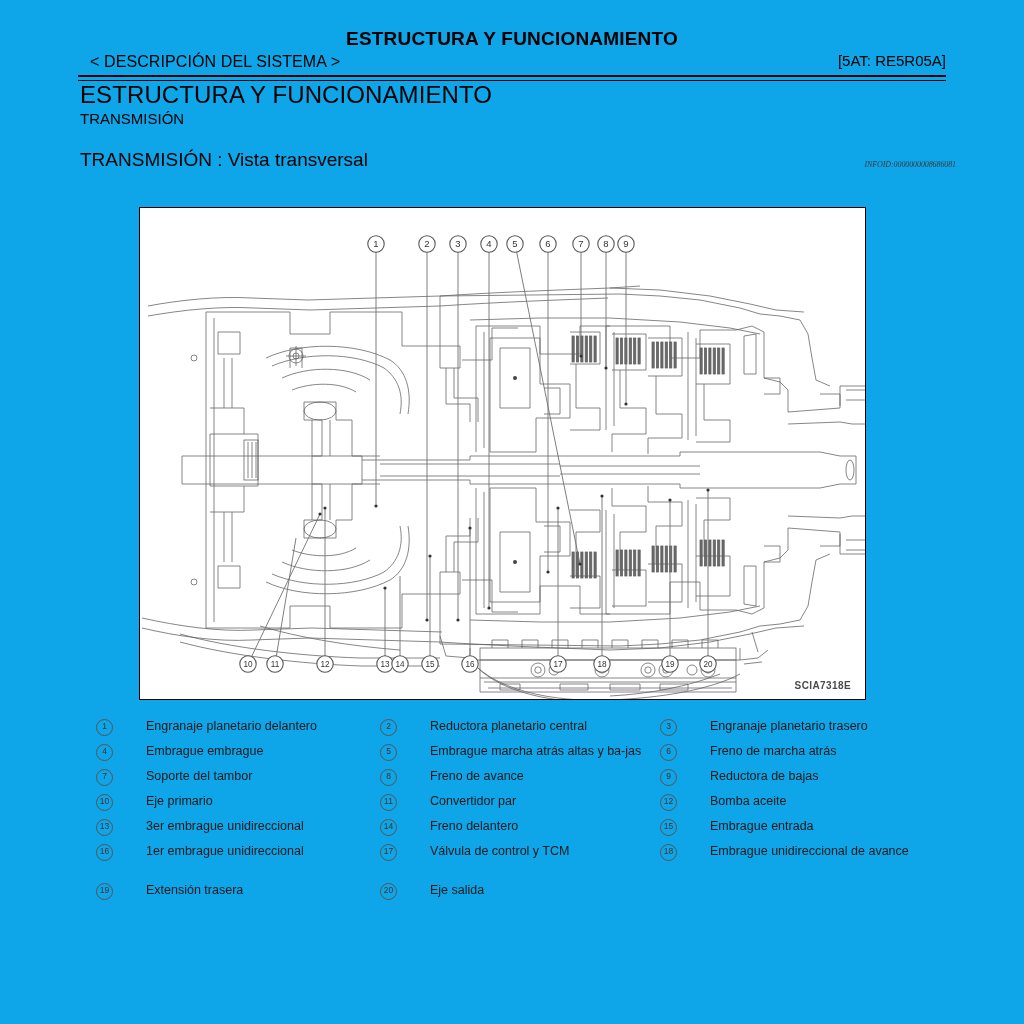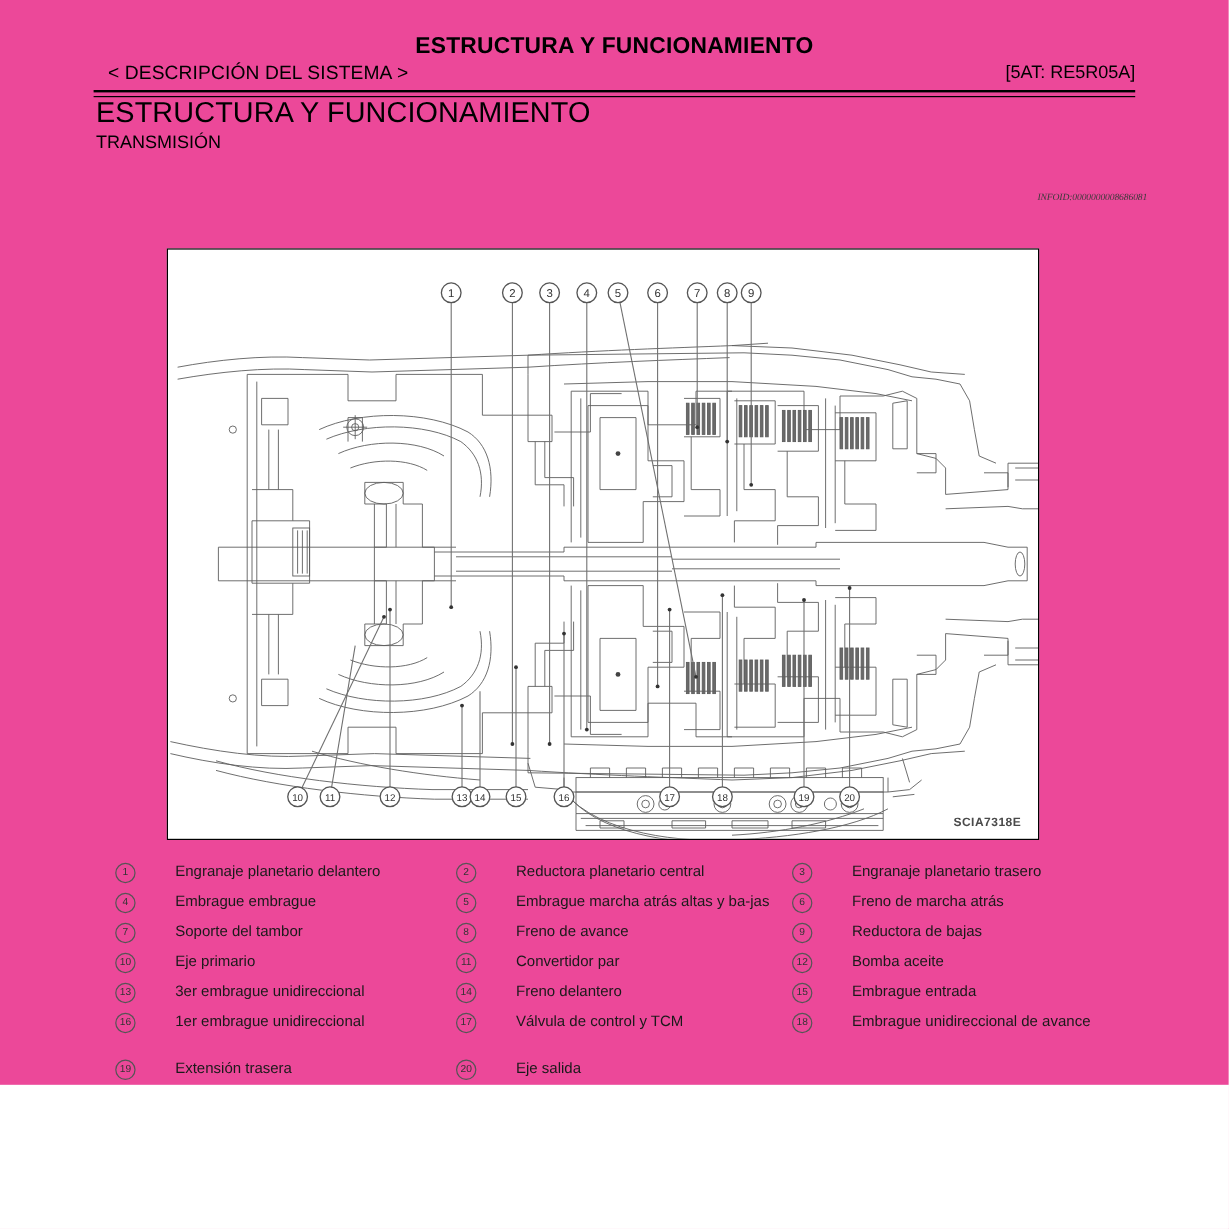--- a/index.html
+++ b/index.html
@@ -13,22 +13,22 @@
     position: relative;
     font-family: "Liberation Sans", sans-serif;
     color: #000000;
     overflow: hidden;
   }
 
   .page {
     position: absolute;
     left: 0; top: 0;
     width: 1024px;
-    height: 904px;
-    background: #ec4899;
+    height: 1024px;
+    background: #0ea5e9;
   }
 
   
   .doc-header {
     position: absolute;
     left: 78px;
     top: 28px;
     width: 868px;
     height: 54px;
   }
@@ -182,20 +182,21 @@
   <div class="doc-header">
     <div class="header-title">ESTRUCTURA Y FUNCIONAMIENTO</div>
     <div class="header-breadcrumb">&lt; DESCRIPCIÓN DEL SISTEMA &gt;</div>
     <div class="header-code">[5AT: RE5R05A]</div>
   </div>
   <div class="header-rule"></div>
   <div class="header-rule2"></div>
 
   <div class="sec-h1">ESTRUCTURA Y FUNCIONAMIENTO</div>
   <div class="sec-h2">TRANSMISIÓN</div>
+  <div class="sec-h3">TRANSMISIÓN : Vista transversal</div>
   <div class="infoid">INFOID:0000000008686081</div>
 
   <div class="figure-box">
     <svg class="fig-svg" width="727" height="493" viewBox="0 0 727 493">
       <defs>
         <g id="gearpack">
           <rect x="0" y="0" width="2.2" height="26" fill="#6a6a6a"></rect>
           <rect x="4.4" y="0" width="2.2" height="26" fill="#6a6a6a"></rect>
           <rect x="8.8" y="0" width="2.2" height="26" fill="#6a6a6a"></rect>
           <rect x="13.2" y="0" width="2.2" height="26" fill="#6a6a6a"></rect>

